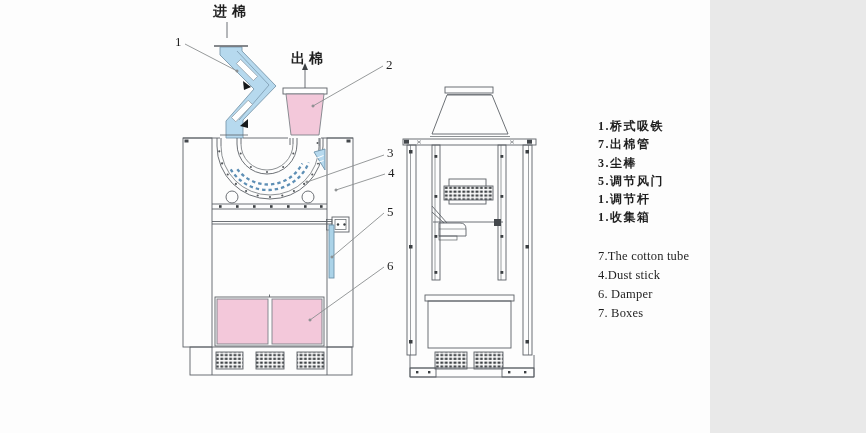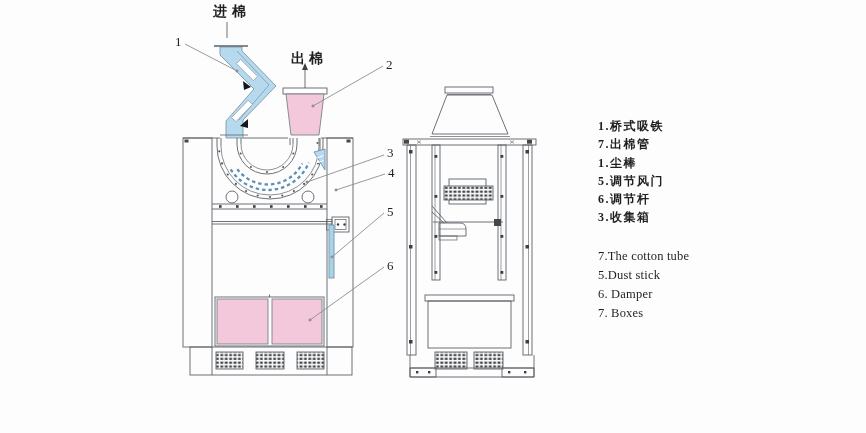--- a/index.html
+++ b/index.html
@@ -1,18 +1,18 @@
 <!DOCTYPE html>
 <html style="--page-bg: #fdfdfd; --line: #5c6166; --line-dark: #3c4044; --duct-blue: #b6d9ee; --duct-edge: #7b99ad; --pink: #f3c8da; --dash-blue: #5e8fb5; --rod-blue: #abd3e8; --leader: #8b8e90; --text: #1f1f1f;"><head>
 <meta charset="utf-8">
 <style>
   html,body{margin:0;padding:0;}
   body{background:#e9e9e9;font-family:"Liberation Serif","DejaVu Serif",serif;}
   .stage{
-    position:relative;width:866px;height:433px;overflow:hidden;
+    position:relative;width:710px;height:433px;overflow:hidden;
     background:var(--page-bg,#fdfdfd);
   }
   .stage svg{position:absolute;left:0;top:0;}
   .flow-label{
     position:absolute;color:var(--text,#1f1f1f);
     font-size:14px;font-weight:600;letter-spacing:5px;white-space:nowrap;
   }
   .callout{
     position:absolute;color:var(--text,#1f1f1f);
     font-size:13px;line-height:13px;font-weight:500;
@@ -265,26 +265,26 @@
   <span class="callout" style="left:386px;top:58px;">2</span>
   <span class="callout" style="left:387px;top:146px;">3</span>
   <span class="callout" style="left:388px;top:166px;">4</span>
   <span class="callout" style="left:387px;top:205px;">5</span>
   <span class="callout" style="left:387px;top:259px;">6</span>
 
   <div class="legend">
     <div class="legend-zh">
       <div class="lg-line">1.桥式吸铁</div>
       <div class="lg-line">7.出棉管</div>
-      <div class="lg-line">1.尘棒</div>
+      <div class="lg-line">3.尘棒</div>
       <div class="lg-line">5.调节风门</div>
-      <div class="lg-line">6.调节杆</div>
-      <div class="lg-line">3.收集箱</div>
+      <div class="lg-line">1.调节杆</div>
+      <div class="lg-line">1.收集箱</div>
     </div>
     <div class="legend-en">
       <div class="lg-line">7.The cotton tube</div>
-      <div class="lg-line">5.Dust stick</div>
+      <div class="lg-line">4.Dust stick</div>
       <div class="lg-line">6. Damper</div>
       <div class="lg-line">7. Boxes</div>
     </div>
   </div>
 
 </div>
 
 </body></html>

